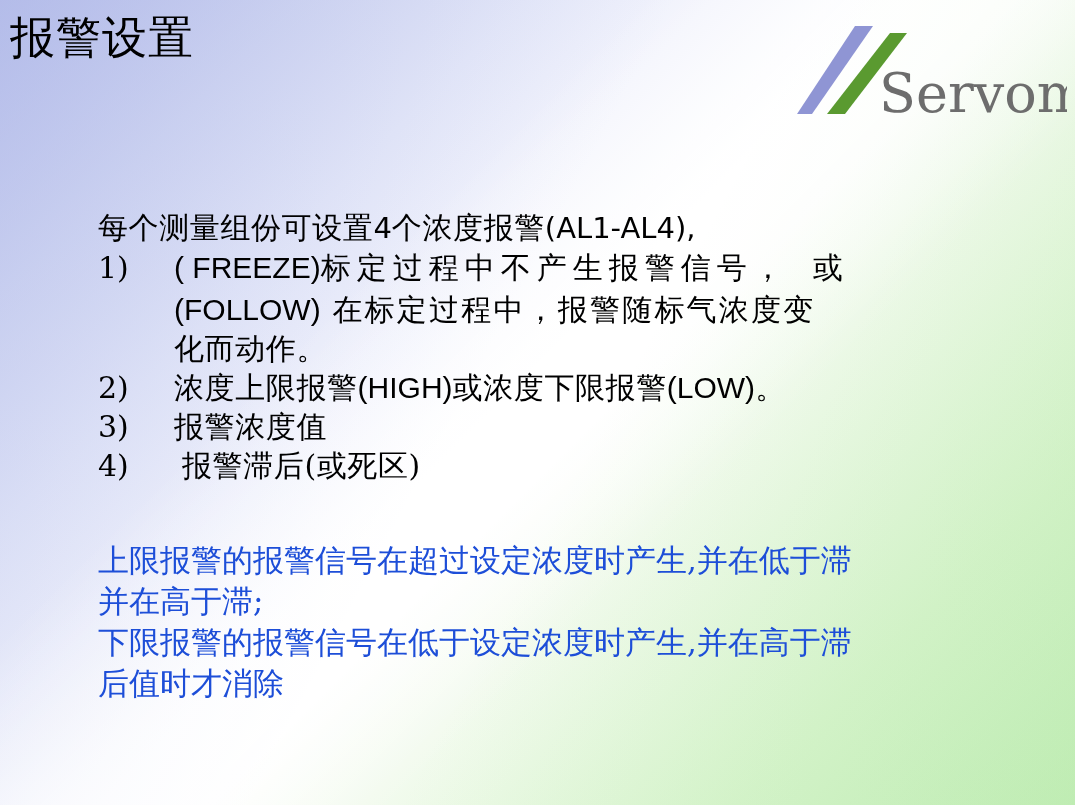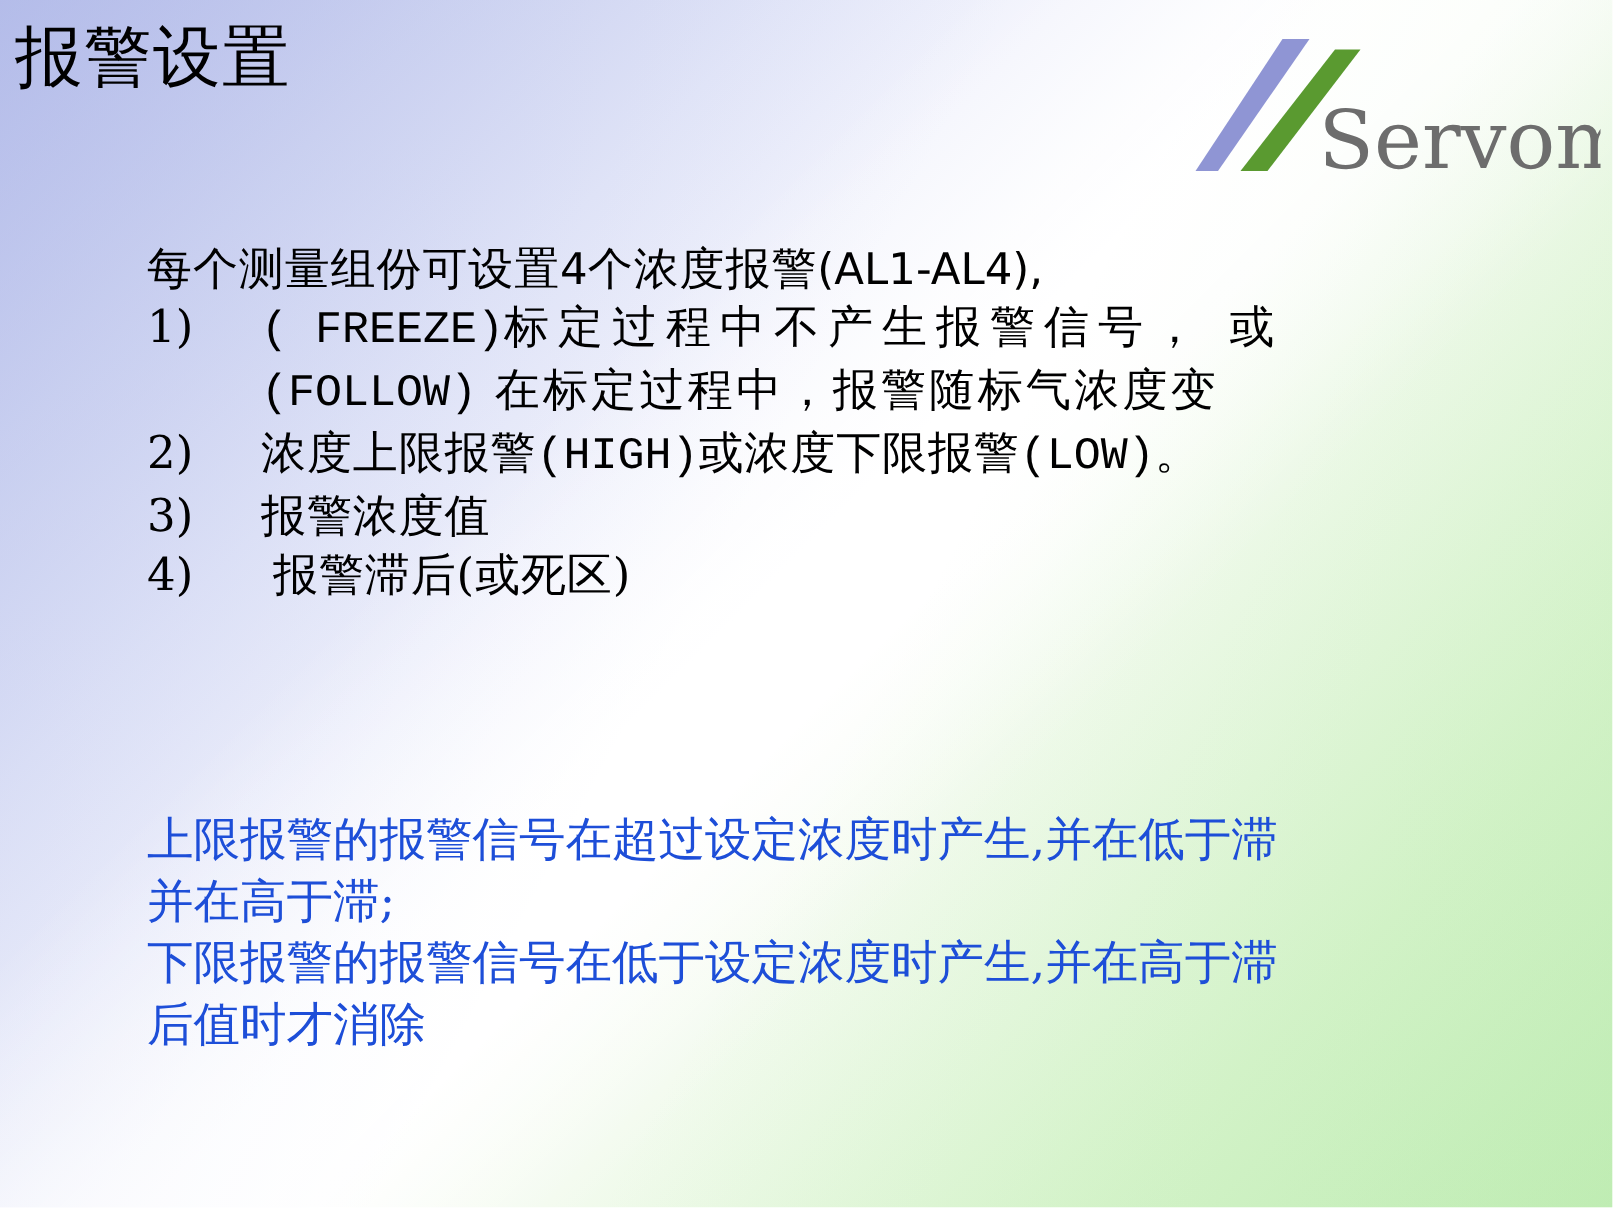--- a/index.html
+++ b/index.html
@@ -93,30 +93,31 @@
     top: 160px;
     width: 905px;
     color: #000000;
   }
 
   .ln {
     font-family: "DejaVu Serif", "Liberation Serif", serif;
     font-size: 30px;
     line-height: 39px;
     white-space: nowrap;
+    margin-top: 48px;
   }
 
   .sans {
     font-family: "DejaVu Sans", "Liberation Sans", sans-serif;
     font-size: 29px;
     font-weight: 500;
   }
 
   .serif-latin {
-    font-family: Liberation Mono, monospace;
+    font-family: Liberation Sans, sans-serif;
   }
 
   
   .list {
     margin-top: 0px;
   }
   .li {
     display: flex;
     align-items: baseline;
     font-size: 30px;
@@ -135,21 +136,21 @@
     padding-left: 76px;
     font-size: 30px;
     line-height: 39px;
     white-space: nowrap;
   }
   .li-indent-extra .li-body {
     padding-left: 8px;
   }
 
   
-  .sp-wide { letter-spacing: 6.0px; }
+  .sp-wide { letter-spacing: 6.0px; font-family: Liberation Mono, monospace; }
   .sp-mid  { letter-spacing: 2.2px; margin-top: 33px; }
   .sp-sm   { letter-spacing: 0.6px; }
 
   
   #para-block {
     position: absolute;
     left: 98px;
     top: 540px;
     width: 900px;
   }
@@ -189,20 +190,21 @@
     <div class="ln"><span class="sp-sm">每个测量组份可设置</span><span class="sans">4</span><span class="sp-sm">个浓度报警</span><span class="sans">(AL1-AL4),</span></div>
 
 
     <div class="list">
 
       <div class="li">
         <span class="li-num">1)</span>
         <span class="li-body"><span class="serif-latin">( FREEZE)</span><span class="sp-wide">标定过程中不产生报警信号， 或</span></span>
       </div>
       <div class="li-cont"><span class="serif-latin">(FOLLOW)</span><span class="sp-mid"> 在标定过程中，报警随标气浓度变</span></div>
+      <div class="li-cont"><span class="sp-sm">化而动作。</span></div>
 
       <div class="li">
         <span class="li-num">2)</span>
         <span class="li-body"><span class="sp-sm">浓度上限报警</span><span class="serif-latin">(HIGH)</span><span class="sp-sm">或浓度下限报警</span><span class="serif-latin">(LOW)</span><span>。</span></span>
       </div>
 
       <div class="li">
         <span class="li-num">3)</span>
         <span class="li-body sp-sm">报警浓度值</span>
       </div>

